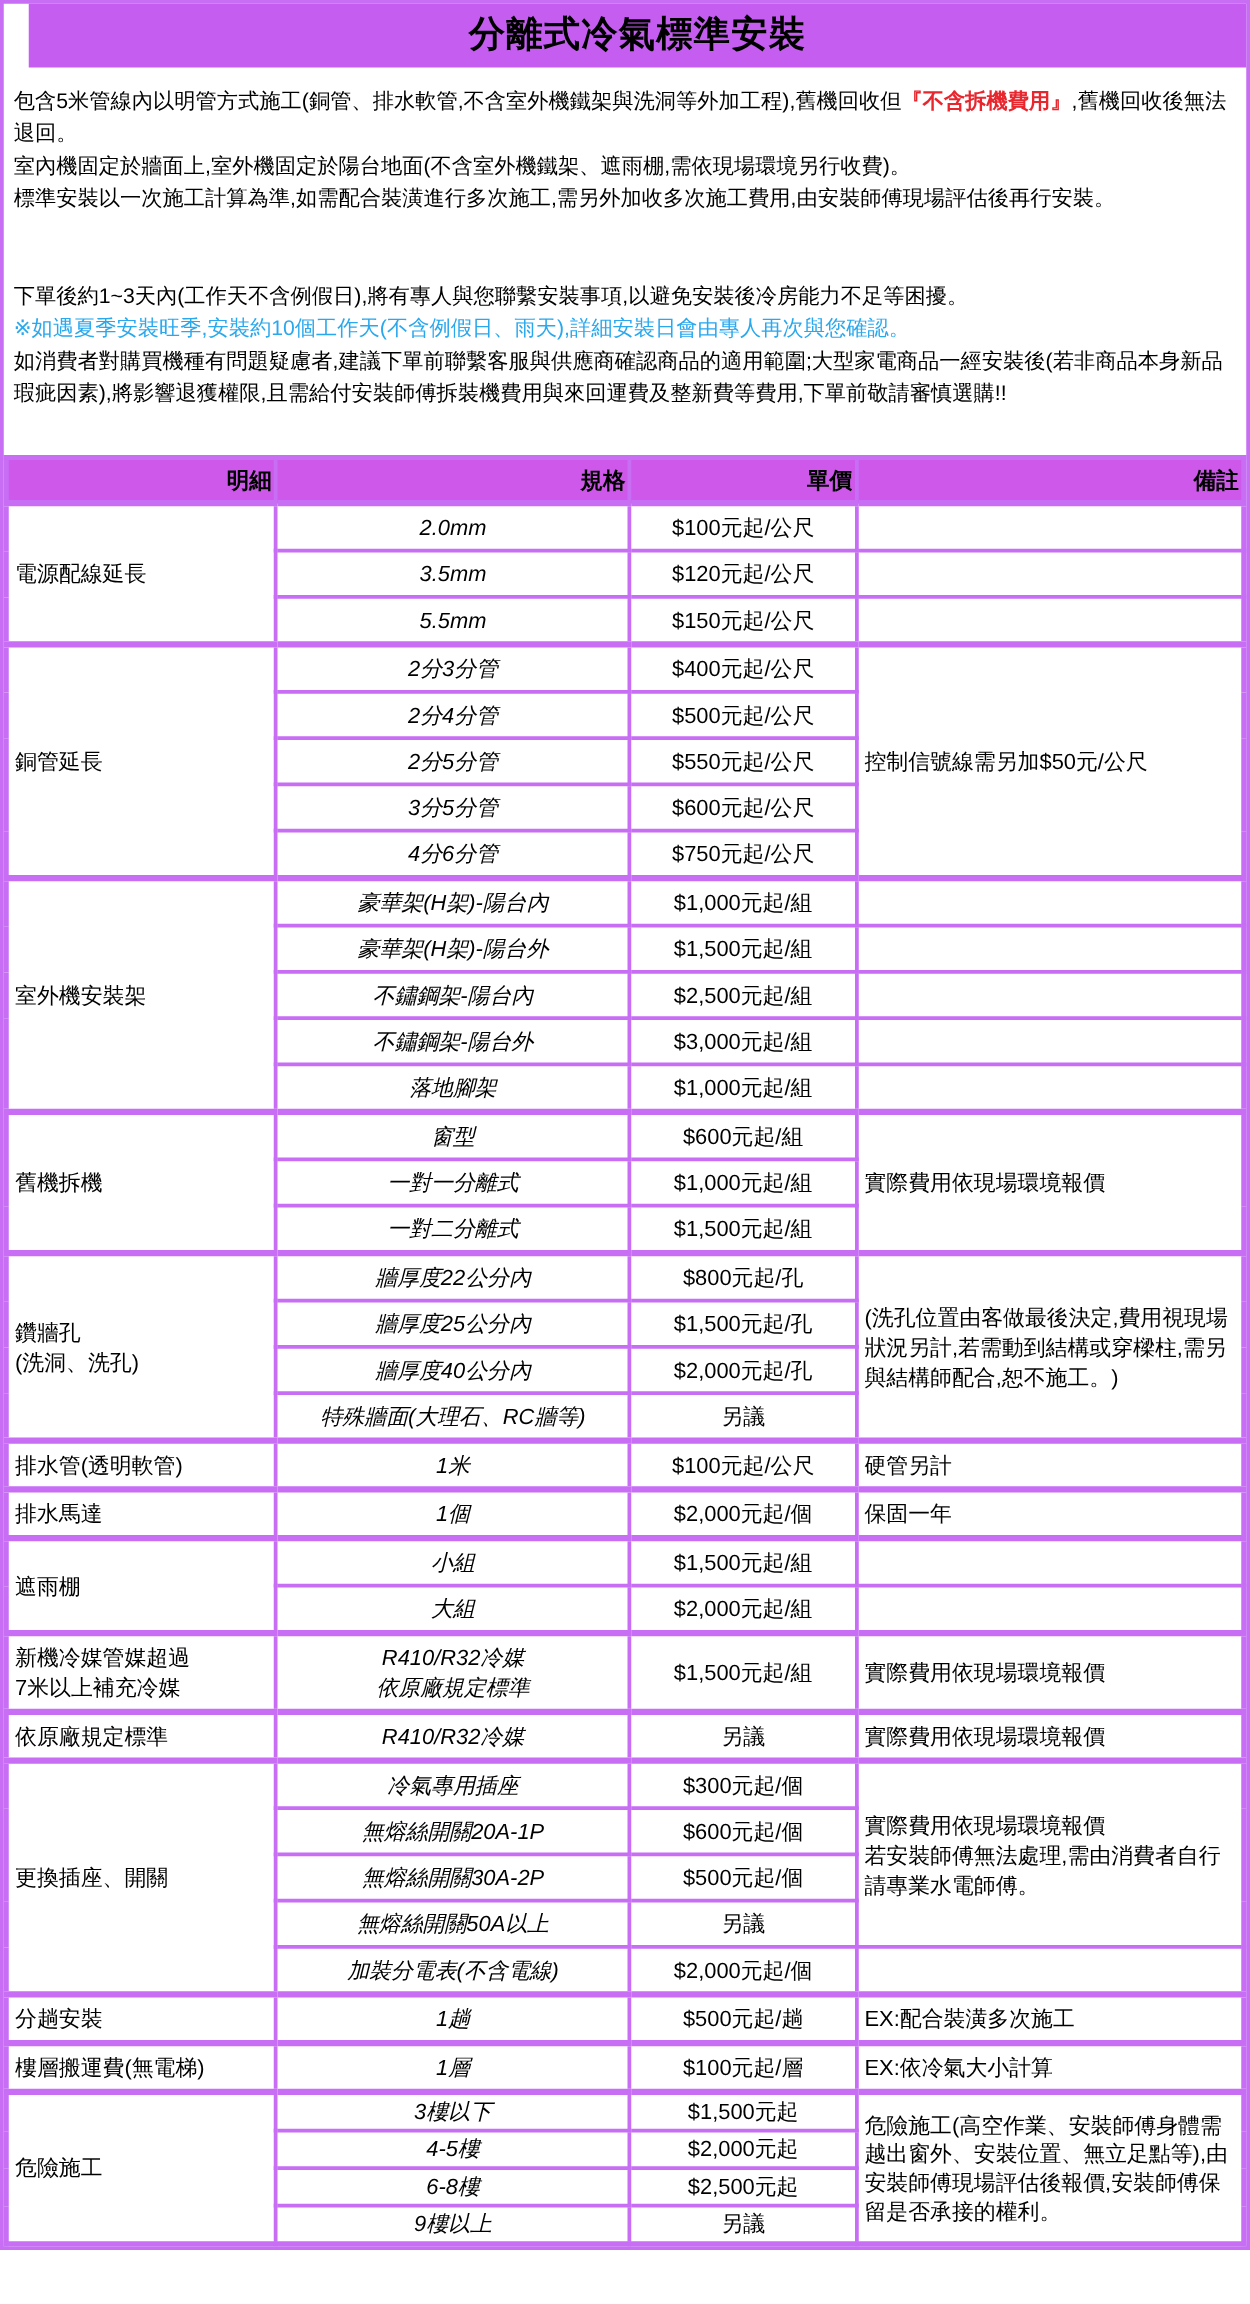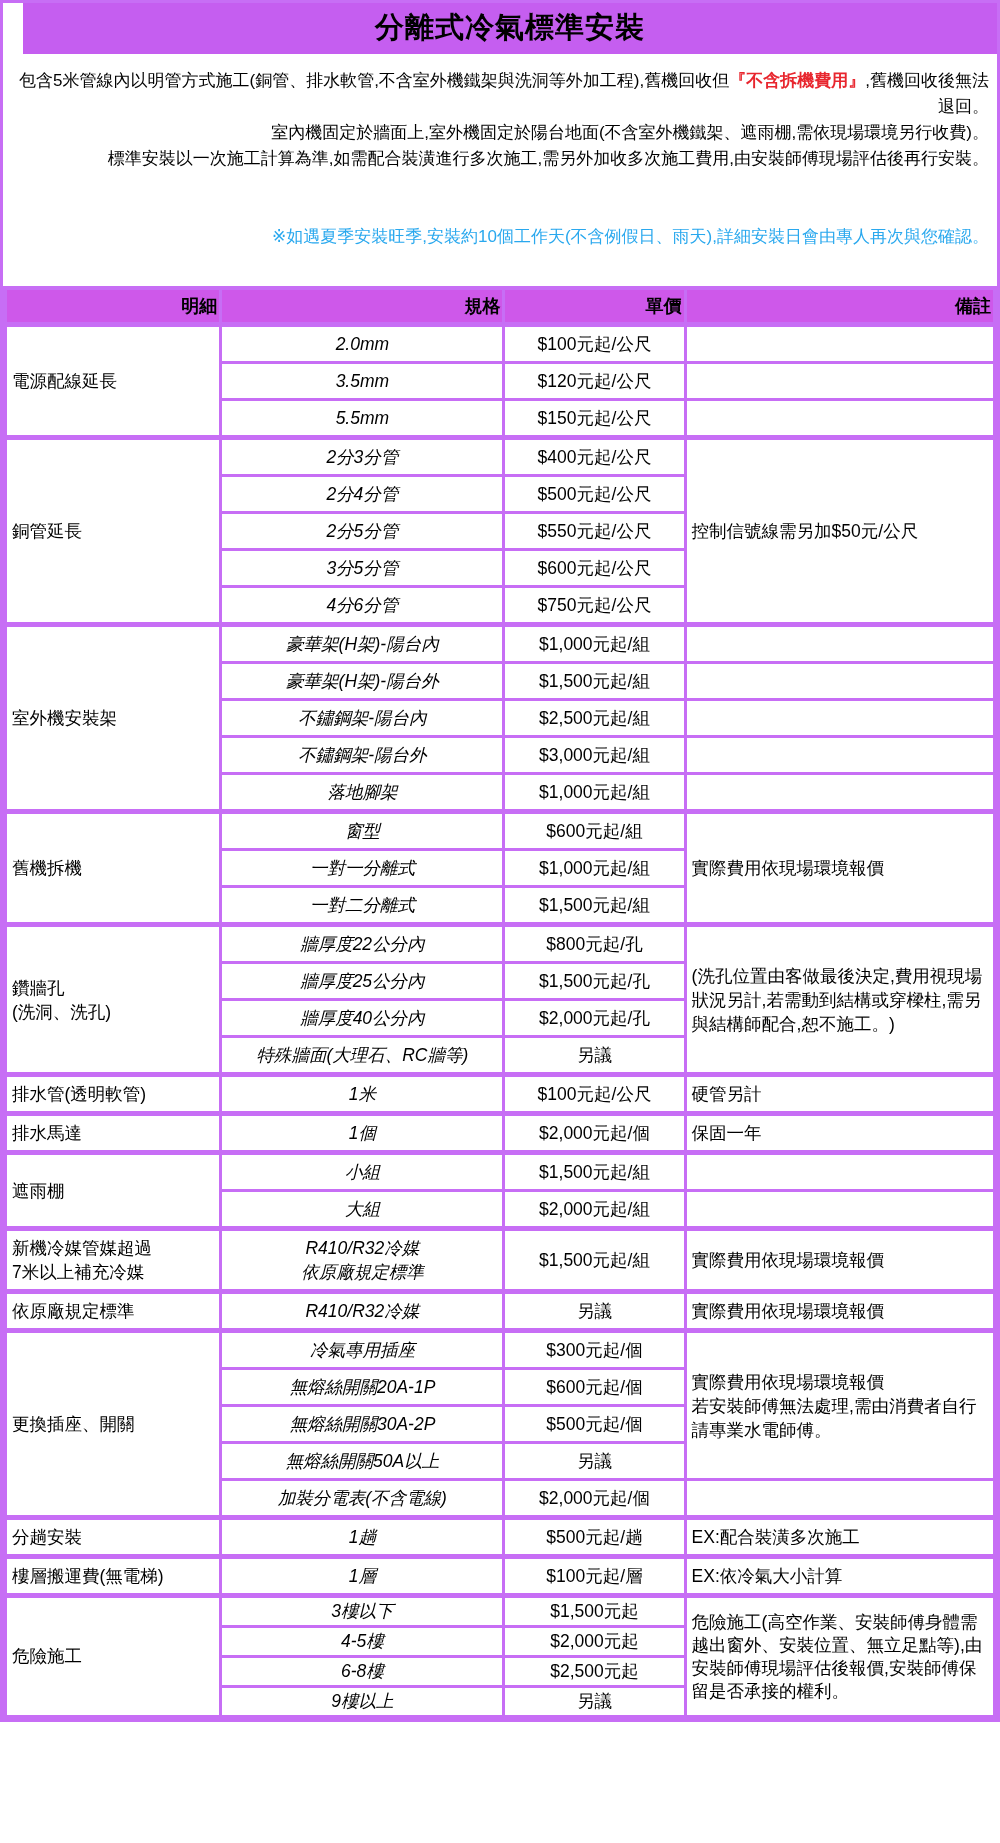--- a/index.html
+++ b/index.html
@@ -20,21 +20,20 @@
     font-size:29px;
     font-weight:bold;
     padding:5px 0 6px;
     letter-spacing:1px;
     margin-left:20px;
   }
   .desc{
     padding:14px 8px 10px;
     font-size:17px;
     line-height:26px;
-    text-align:right;
   }
   .desc p{margin:0;}
   .desc p.blank{height:26px;}
   .desc .seg-red{color:var(--red);font-weight:bold;}
   .desc .seg-blue{color:var(--blue);margin-top:19px;}
   table.price-table{
     width:100%;
     border-collapse:collapse;
     border:4px solid var(--border);
     font-size:17.5px;
@@ -69,21 +68,23 @@
 <div class="page">
 
   <div class="title-bar">分離式冷氣標準安裝</div>
 
   <div class="desc" id="description">
       <p><span class="">包含5米管線內以明管方式施工(銅管、排水軟管,不含室外機鐵架與洗洞等外加工程),舊機回收但</span><span class="seg-red">『不含拆機費用』</span><span class="">,舊機回收後無法退回。</span></p>
       <p><span class="">室內機固定於牆面上,室外機固定於陽台地面(不含室外機鐵架、遮雨棚,需依現場環境另行收費)。</span></p>
       <p><span class="">標準安裝以一次施工計算為準,如需配合裝潢進行多次施工,需另外加收多次施工費用,由安裝師傅現場評估後再行安裝。</span></p>
       <p class="blank"></p>
       <p class="blank"></p>
+      <p><span class="">下單後約1~3天內(工作天不含例假日),將有專人與您聯繫安裝事項,以避免安裝後冷房能力不足等困擾。</span></p>
       <p><span class="seg-blue">※如遇夏季安裝旺季,安裝約10個工作天(不含例假日、雨天),詳細安裝日會由專人再次與您確認。</span></p>
+      <p><span class="">如消費者對購買機種有問題疑慮者,建議下單前聯繫客服與供應商確認商品的適用範圍;大型家電商品一經安裝後(若非商品本身新品瑕疵因素),將影響退獲權限,且需給付安裝師傅拆裝機費用與來回運費及整新費等費用,下單前敬請審慎選購!!</span></p>
       <p class="blank"></p>
     </div>
 
   <table class="price-table" id="price-table">
     <colgroup>
       <col style="width:21.8%">
       <col style="width:28.6%">
       <col style="width:18.3%">
       <col style="width:31.3%">
     </colgroup>

